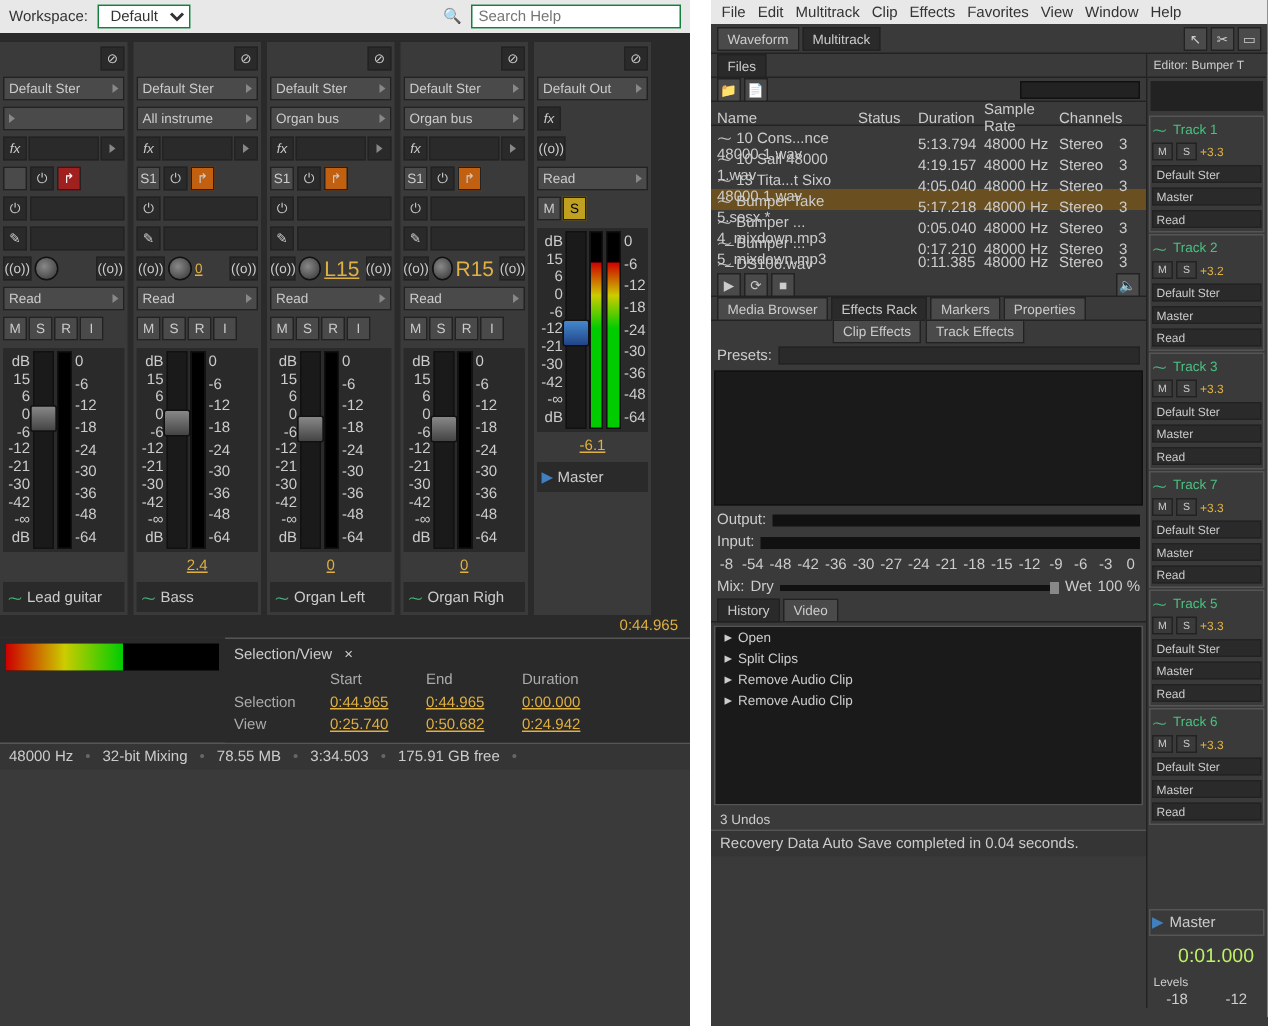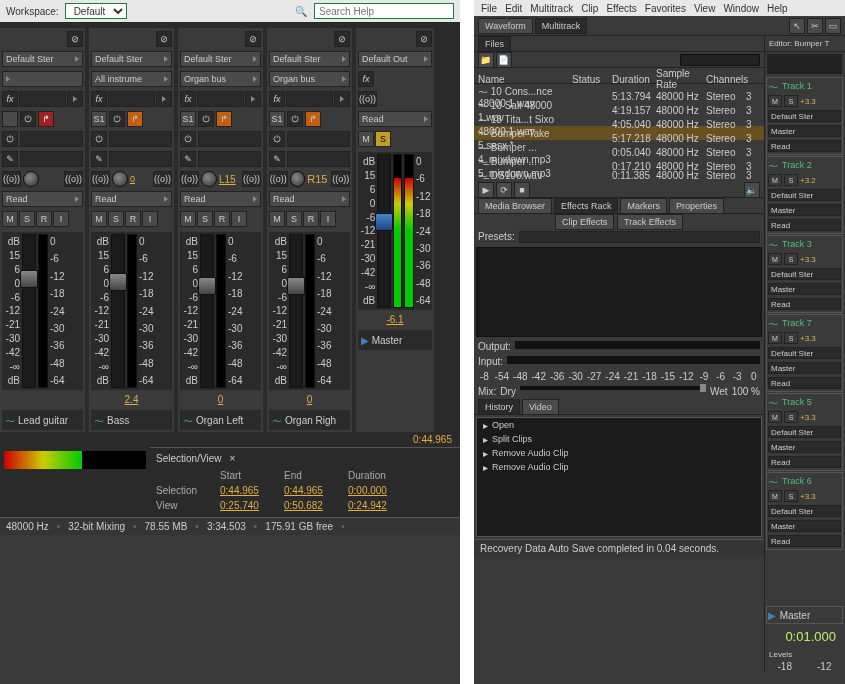--- a/index.html
+++ b/index.html
@@ -16,21 +16,21 @@
 .strip.master{width:78px}
 .row{display:flex;gap:2px;align-items:center;height:18px}
 .btn{background:#4a4a4a;border:1px solid #222;height:16px;min-width:16px;display:flex;align-items:center;justify-content:center;font-size:9px;cursor:pointer}
 .btn.wide{flex:1;justify-content:space-between;padding:0 3px}
 .btn.dark{background:#2a2a2a}
 .btn.red{background:#a02020;color:#fff}
 .btn.orange{background:#c06010}
 .btn.yel{background:#c0a020;color:#000}
 .tri{width:0;height:0;border-left:4px solid #888;border-top:3px solid transparent;border-bottom:3px solid transparent}
 .knob{width:16px;height:16px;border-radius:50%;background:radial-gradient(circle at 40% 40%,#888,#333);border:1px solid #111}
-.fader-area{height:158px;display:flex;gap:2px;padding:2px;background:#2a2a2a;margin-top:2px}
+.fader-area{height:136px;display:flex;gap:2px;padding:2px;background:#2a2a2a;margin-top:2px}
 .scale{width:16px;display:flex;flex-direction:column;justify-content:space-between;align-items:flex-end;font-size:7px;color:#888;padding:2px 0}
 .fader-track{width:14px;background:#1a1a1a;position:relative;border:1px solid #111}
 .fader-cap{position:absolute;width:18px;height:18px;left:-3px;background:linear-gradient(#888,#444);border:1px solid #111;border-radius:2px}
 .meter{width:10px;background:#000;position:relative;border:1px solid #111}
 .meter-fill{position:absolute;bottom:0;width:100%;background:linear-gradient(to top,#0c0 0%,#0c0 60%,#cc0 80%,#c00 100%)}
 .meter-scale{width:14px;display:flex;flex-direction:column;justify-content:space-between;font-size:7px;color:#888;padding:2px 0}
 .vol{color:#e0b040;text-align:center;text-decoration:underline;height:16px;line-height:16px}
 .trackname{height:20px;display:flex;align-items:center;gap:3px;background:#2a2a2a;padding:0 3px;font-size:10px}
 .wav{color:#4ac080}
 .master-ico{color:#4080c0}
@@ -54,21 +54,21 @@
 .trackpanel{border:1px solid #555;margin:1px;padding:1px}
 .tp-hdr{display:flex;align-items:center;gap:4px;height:14px}
 .tp-hdr .tname{color:#4ac080;font-size:9px}
 .tp-row{display:flex;gap:2px;height:14px;align-items:center;margin-top:1px}
 .mini{width:14px;height:12px;background:#3a3a3a;border:1px solid #222;font-size:7px;display:flex;align-items:center;justify-content:center}
 .txtbox{flex:1;height:12px;background:#2a2a2a;border:1px solid #222;font-size:8px;padding:0 2px;display:flex;align-items:center}
 .fxarea{height:90px;background:#1a1a1a;margin:2px;border:1px solid #111}
 .hist{height:120px;background:#1a1a1a;margin:2px;border:1px solid #555;overflow:hidden}
 .hist-item{height:14px;font-size:9px;padding:0 6px;display:flex;align-items:center;gap:4px}
 .time-big{color:#bef264;font-size:13px;text-align:right;padding:4px 8px}
-.io-row{display:flex;gap:4px;padding:2px 4px;font-size:8px;}
+.io-row{display:flex;gap:4px;padding:2px 4px;font-size:8px;align-items:center}
 </style>
 </head>
 <body>
 
 <div class="pane left">
   <div class="topbar">
     <span>Workspace:</span>
     <select><option>Default</option></select>
     <div style="flex:1"></div>
     <span>🔍</span>
@@ -269,21 +269,21 @@
           <div class="btn dark">⏻</div>
           <div class="btn wide dark"></div>
         </div>
         <div class="row">
           <div class="btn dark">✎</div>
           <div class="btn wide dark"></div>
         </div>
         <div class="row">
           <div class="btn dark">((o))</div>
           <div class="knob"></div>
-          <span style="color:#e0b040;text-decoration:underline;font-size:10px">L15</span>
+          <span style="color:#e0b040;text-decoration:underline;font-size:14px">L15</span>
           <div style="flex:1"></div>
           <div class="btn dark">((o))</div>
         </div>
         <div class="row">
           <div class="btn wide">Read<span class="tri"></span></div>
         </div>
         <div class="row" style="gap:1px">
           <div class="btn">M</div>
           <div class="btn">S</div>
           <div class="btn">R</div>
@@ -351,21 +351,21 @@
           <div class="btn dark">⏻</div>
           <div class="btn wide dark"></div>
         </div>
         <div class="row">
           <div class="btn dark">✎</div>
           <div class="btn wide dark"></div>
         </div>
         <div class="row">
           <div class="btn dark">((o))</div>
           <div class="knob"></div>
-          <span style="color:#e0b040;font-size:11px">R15</span>
+          <span style="color:#e0b040;font-size:14px">R15</span>
           <div style="flex:1"></div>
           <div class="btn dark">((o))</div>
         </div>
         <div class="row">
           <div class="btn wide">Read<span class="tri"></span></div>
         </div>
         <div class="row" style="gap:1px">
           <div class="btn">M</div>
           <div class="btn">S</div>
           <div class="btn">R</div>
@@ -672,20 +672,21 @@
       <div class="toolbar" style="height:16px">
         <span class="tab active">History</span>
         <span class="tab">Video</span>
       </div>
       <div class="hist" id="histlist">
           <div class="hist-item"><span>▸</span>Open</div>
           <div class="hist-item"><span>▸</span>Split Clips</div>
           <div class="hist-item"><span>▸</span>Remove Audio Clip</div>
           <div class="hist-item"><span>▸</span>Remove Audio Clip</div>
         </div>
+      <div style="padding:2px 6px;font-size:9px">3 Undos</div>
       <div class="status" style="font-size:8px">
           <span>Recovery Data Auto Save completed in 0.04 seconds.</span>
         </div>
     </div>
 
     <div style="width:80px;border-left:1px solid #222;display:flex;flex-direction:column">
       <div class="toolbar" style="height:16px">
           <span style="font-size:8px">Editor: Bumper T</span>
         </div>
       <div style="height:20px;background:#222;margin:2px"></div>

